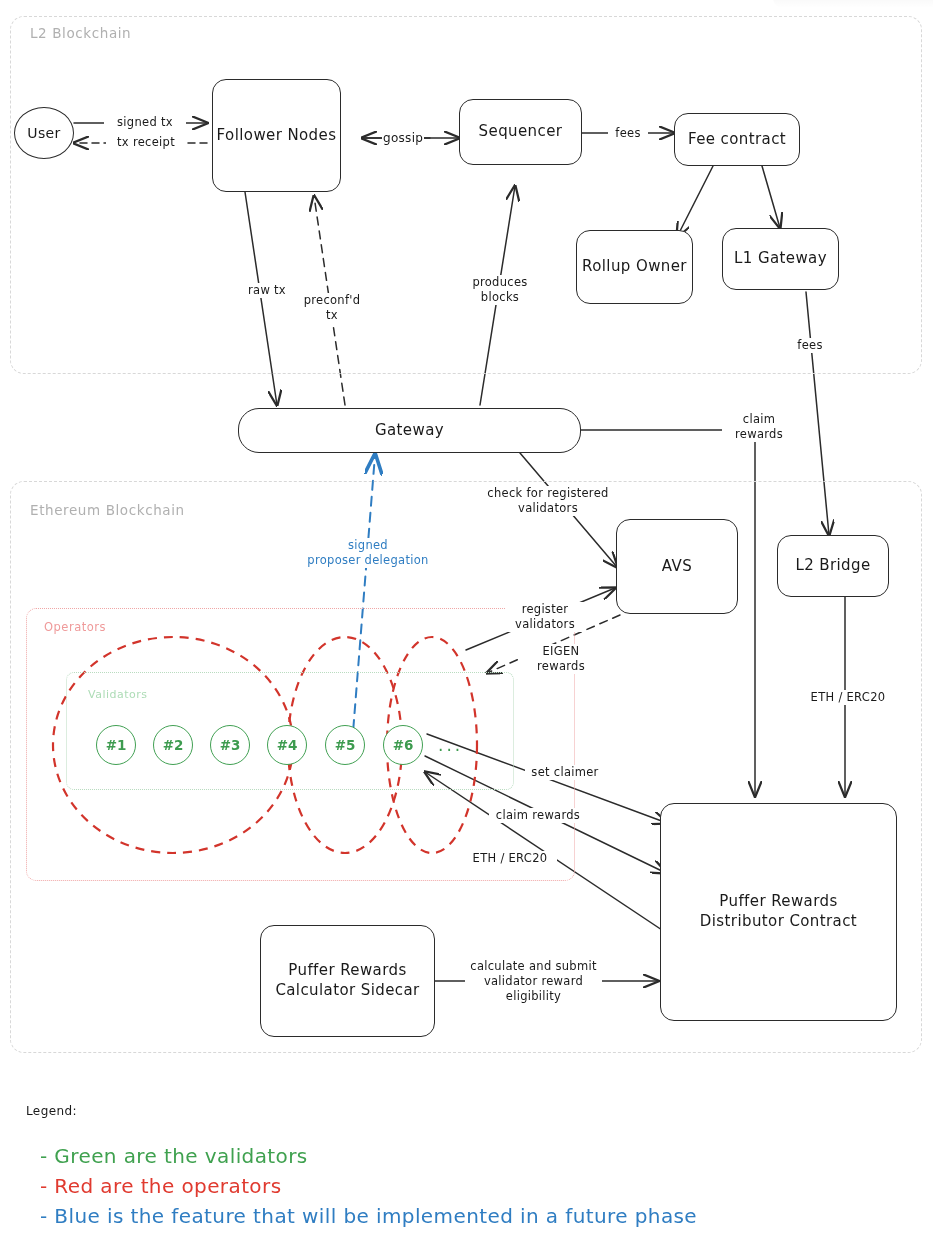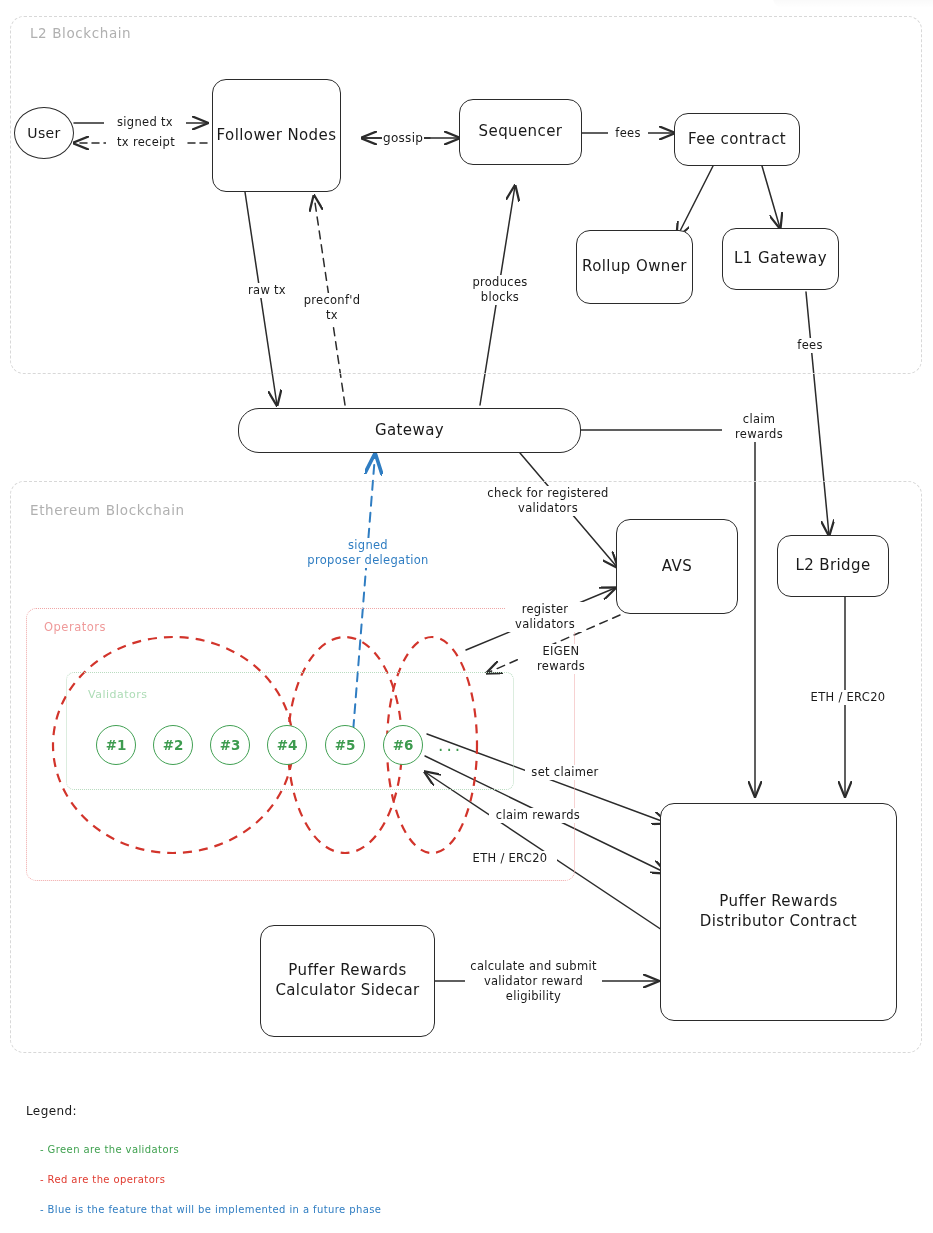--- a/index.html
+++ b/index.html
@@ -57,21 +57,21 @@
   .elabel{
     position:absolute;font-size:11.5px;color:#1a1a1a;
     text-align:center;line-height:1.3;white-space:pre-line;
     letter-spacing:.3px;z-index:7;background:#fff;padding:0 1px;
   }
   .elabel.sm{font-size:12px;text-align:right;}
   .elabel.blue{color:#2f7dc2;}
 
   
   .legend-title{position:absolute;font-size:12px;color:#1a1a1a;letter-spacing:.4px;}
-  .legend-item{position:absolute;font-size:10px;letter-spacing:.4px;}
+  .legend-item{position:absolute;font-size:20px;letter-spacing:.4px;}
   .lg-green{color:#3fa14f;}
   .lg-red{color:#e03a2f;}
   .lg-blue{color:#2f7dc2;}
 
   .corner-shadow{
     position:absolute;right:0;top:-14px;width:160px;height:22px;
     background:linear-gradient(180deg,rgba(0,0,0,.06),rgba(0,0,0,0));
     border-bottom-left-radius:10px;z-index:0;
   }
 </style>

